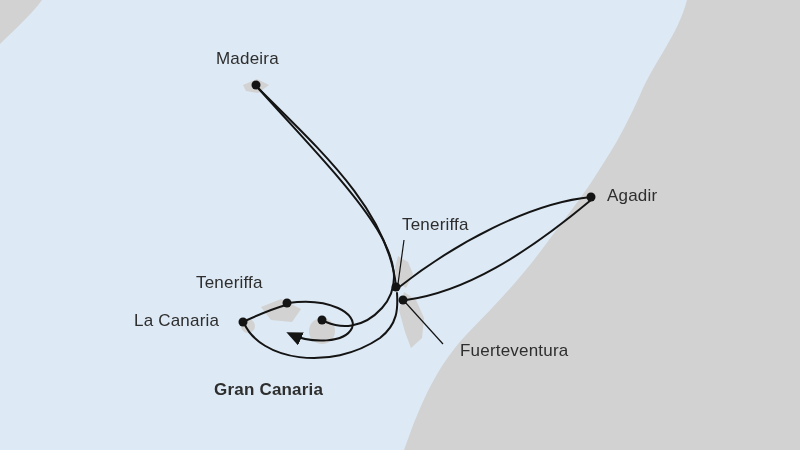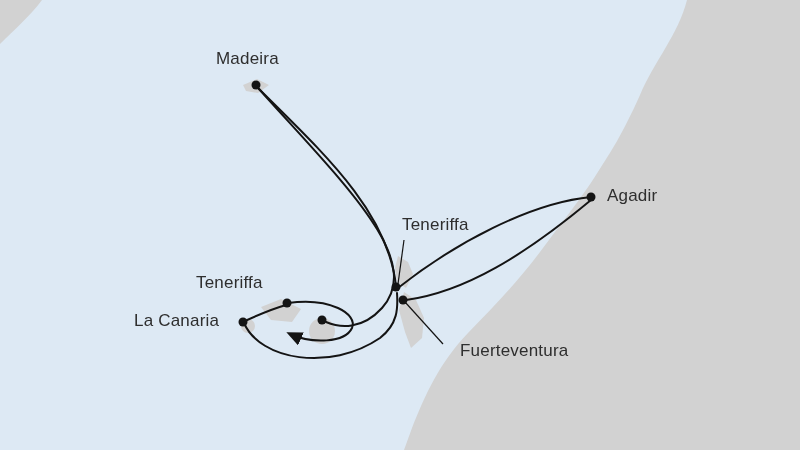--- a/index.html
+++ b/index.html
@@ -92,14 +92,15 @@
       <circle cx="322" cy="320" r="4.5"></circle>
     </g>
   </svg>
 
   <div class="port-label lbl-madeira">Madeira</div>
   <div class="port-label lbl-agadir">Agadir</div>
   <div class="port-label lbl-lanzarote">Teneriffa</div>
   <div class="port-label lbl-teneriffa">Teneriffa</div>
   <div class="port-label lbl-la-gomera">La Canaria</div>
   <div class="port-label lbl-fuerteventura">Fuerteventura</div>
+  <div class="port-label lbl-gran-canaria bold">Gran Canaria</div>
 
 </div>
 
 </body></html>

